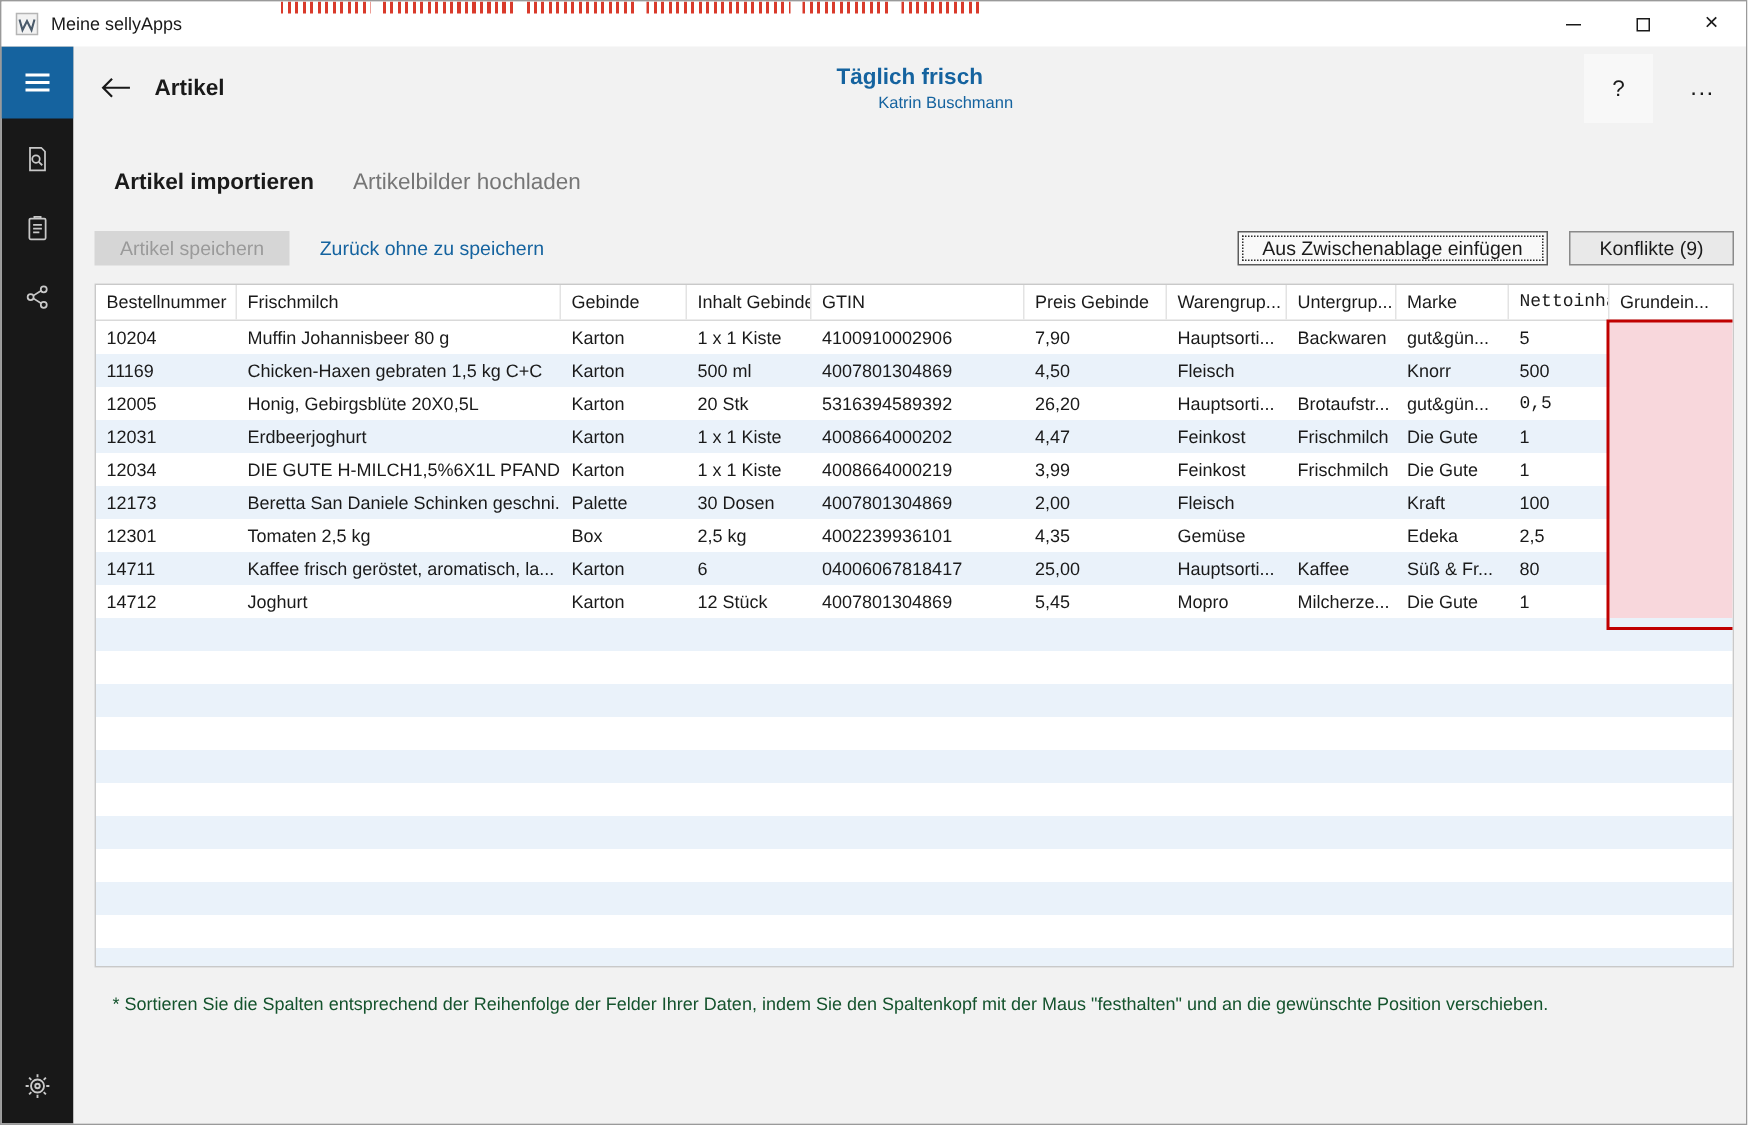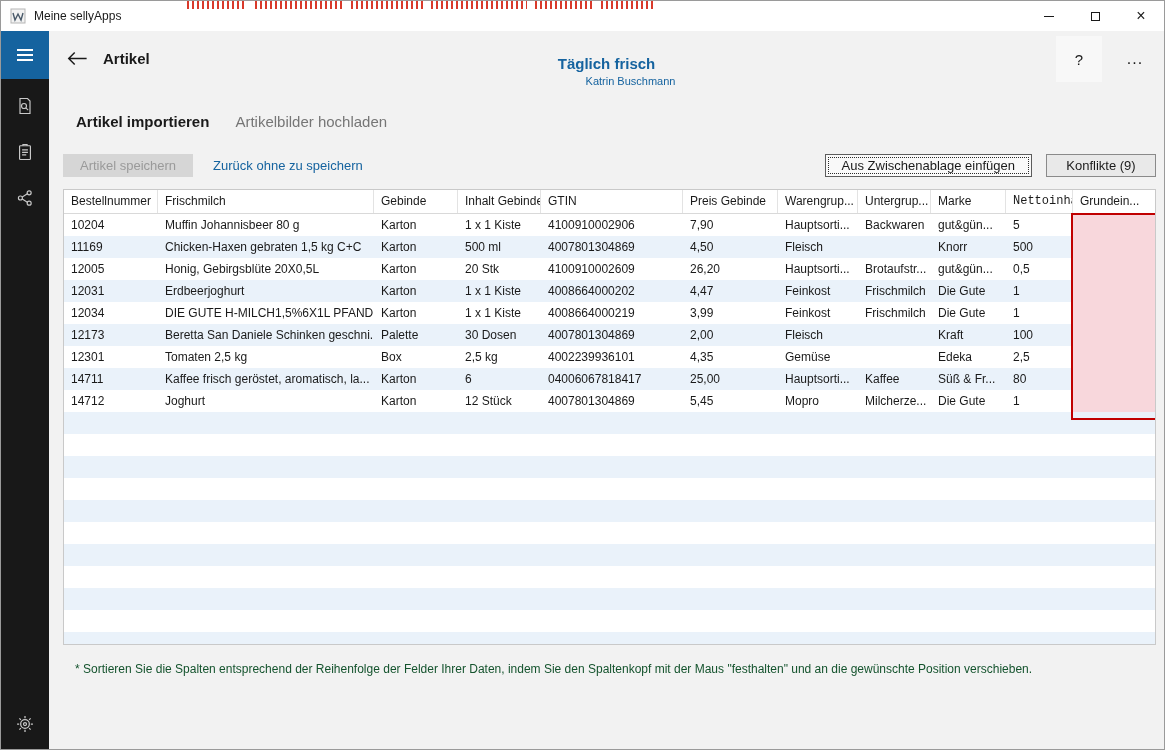--- a/index.html
+++ b/index.html
@@ -37,21 +37,21 @@
   .side-btn { width:48px; height:46px; background:transparent; border:none; display:flex; align-items:center; justify-content:center; }
   .side-spacer { flex:1; }
   .side-bottom { padding-bottom:2px; }
 
   
   .content { flex:1; background:#f2f2f2; display:flex; flex-direction:column; position:relative; min-width:0; }
 
   .content-header { height:55px; position:relative; display:flex; align-items:center; flex:0 0 auto; }
   .back-btn { width:40px; height:40px; margin-left:8px; background:transparent; border:none; display:flex; align-items:center; justify-content:center; }
   .header-title { font-size:15px; font-weight:bold; margin-left:6px; }
-  .header-center { position:absolute; left:0; right:0; top:24px; text-align:center; pointer-events:none; }
+  .header-center { position:absolute; left:0; right:0; top:12px; text-align:center; pointer-events:none; }
   .center-title { font-size:15px; font-weight:bold; color:#15639f; }
   .center-subtitle { font-size:11px; color:#15639f; margin-top:3px;padding-left:48px; }
   .header-right { position:absolute; right:6px; top:5px; display:flex; gap:10px; }
   .hdr-btn { width:46px; height:46px; border:none; background:transparent; font-size:15px; color:#1a1a1a; }
   .hdr-btn.help { background:#f8f8f8; }
   .hdr-btn.more { font-size:16px; letter-spacing:1px; }
 
   .section-title { font-size:15px; font-weight:bold; margin:16px 0 0 27px; }
 
   .tabs { display:flex; gap:26px; margin:27px 0 0 27px; }
@@ -232,26 +232,26 @@
               <div class="t-cell" style="width: 73px;"></div>
               <div class="t-cell" style="width: 75px;">Knorr</div>
               <div class="t-cell" style="width: 67px;">500</div>
               <div class="t-cell conflict" style="width: 86px;"></div>
             </div>
             <div class="t-row">
               <div class="t-cell" style="width: 94px;">12005</div>
               <div class="t-cell" style="width: 216px;">Honig, Gebirgsblüte 20X0,5L</div>
               <div class="t-cell" style="width: 84px;">Karton</div>
               <div class="t-cell" style="width: 83px;">20 Stk</div>
-              <div class="t-cell" style="width: 142px;">4100910002609</div>
+              <div class="t-cell" style="width: 142px;">5316394589392</div>
               <div class="t-cell" style="width: 95px;">26,20</div>
               <div class="t-cell" style="width: 80px;">Hauptsorti...</div>
               <div class="t-cell" style="width: 73px;">Brotaufstr...</div>
               <div class="t-cell" style="width: 75px;">gut&amp;gün...</div>
-              <div class="t-cell" style="width: 67px;">0,5</div>
+              <div class="t-cell" style="width: 67px; font-family: Liberation Mono, monospace;">0,5</div>
               <div class="t-cell conflict" style="width: 86px;"></div>
             </div>
             <div class="t-row alt">
               <div class="t-cell" style="width: 94px;">12031</div>
               <div class="t-cell" style="width: 216px;">Erdbeerjoghurt</div>
               <div class="t-cell" style="width: 84px;">Karton</div>
               <div class="t-cell" style="width: 83px;">1 x 1 Kiste</div>
               <div class="t-cell" style="width: 142px;">4008664000202</div>
               <div class="t-cell" style="width: 95px;">4,47</div>
               <div class="t-cell" style="width: 80px;">Feinkost</div>

